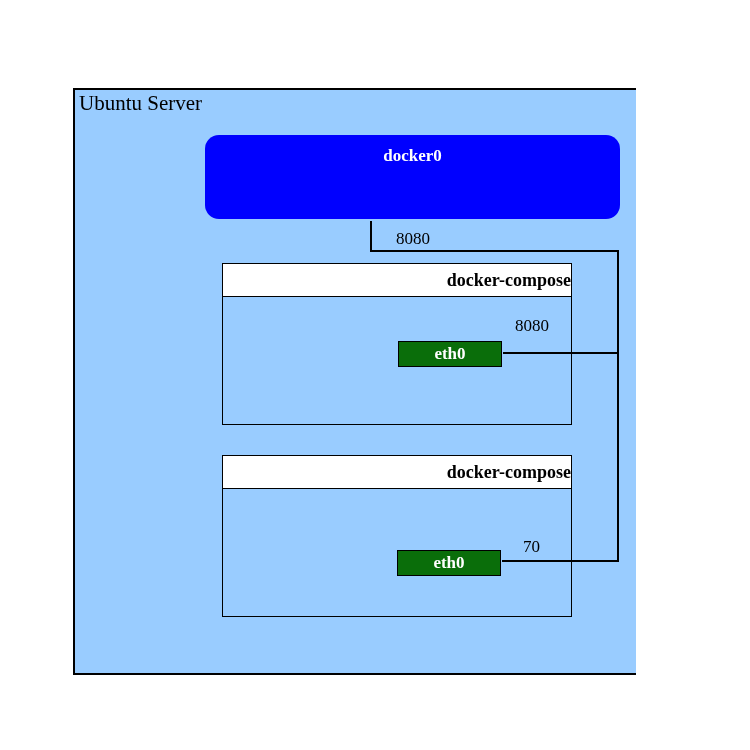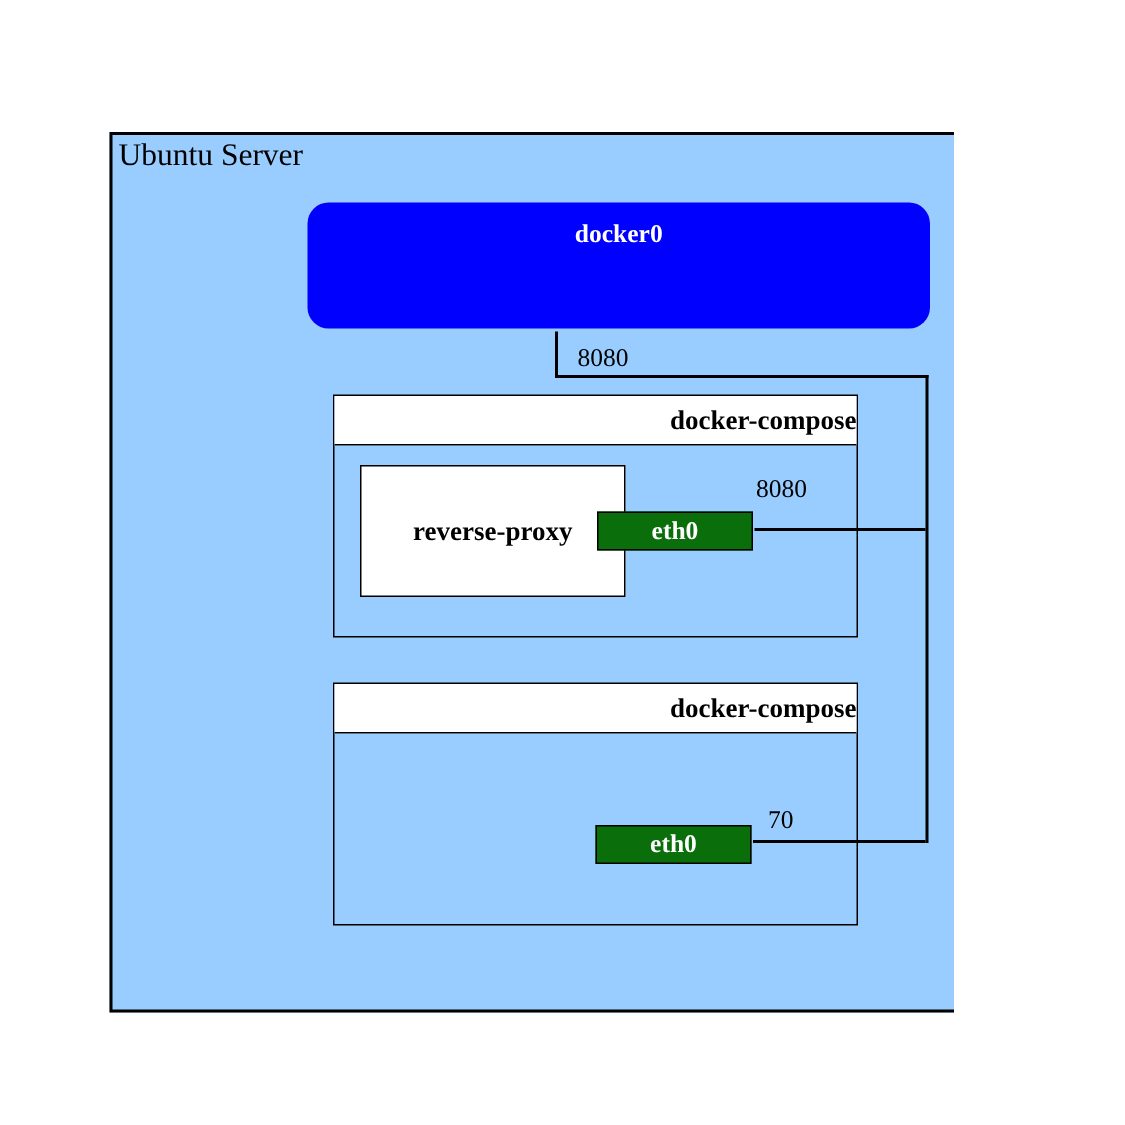--- a/index.html
+++ b/index.html
@@ -71,20 +71,21 @@
   .line-top-horiz { left: 370px; top: 250px; width: 249px; height: 2px; }
   .line-right-vert { left: 617px; top: 250px; width: 2px; height: 312px; }
   .line-proxy-horiz { left: 503px; top: 352px; width: 114px; height: 2px; }
   .line-web-horiz { left: 502px; top: 560px; width: 115px; height: 2px; }
 
   .port-label {
     font-size: 17px;
     color: var(--text-dark);
     z-index: 4;
     white-space: nowrap;
+    margin-left: 11px;
   }
   .port-host { left: 385px; top: 229px; }
   .port-proxy { left: 504px; top: 316px; }
   .port-web { left: 512px; top: 537px; }
 
   .compose-box {
     width: 350px; height: 162px;
     border: 1.5px solid var(--stroke);
     background: transparent;
     z-index: 3;
@@ -136,21 +137,20 @@
     <div>docker0</div>
   </div>
 
   <div class="abs port-label port-host">8080</div>
   <div class="abs port-label port-proxy">8080</div>
   <div class="abs port-label port-web">70</div>
 
   <div class="abs compose-box compose-a">
     <div class="compose-header">docker-compose</div>
   </div>
-  <div class="abs container-box container-a">reverse-proxy</div>
   <div class="abs iface iface-eth0-a">eth0</div>
 
   <div class="abs compose-box compose-b">
     <div class="compose-header">docker-compose</div>
   </div>
   <div class="abs iface iface-eth0-b">eth0</div>
 
 </div>
 
 </body></html>

